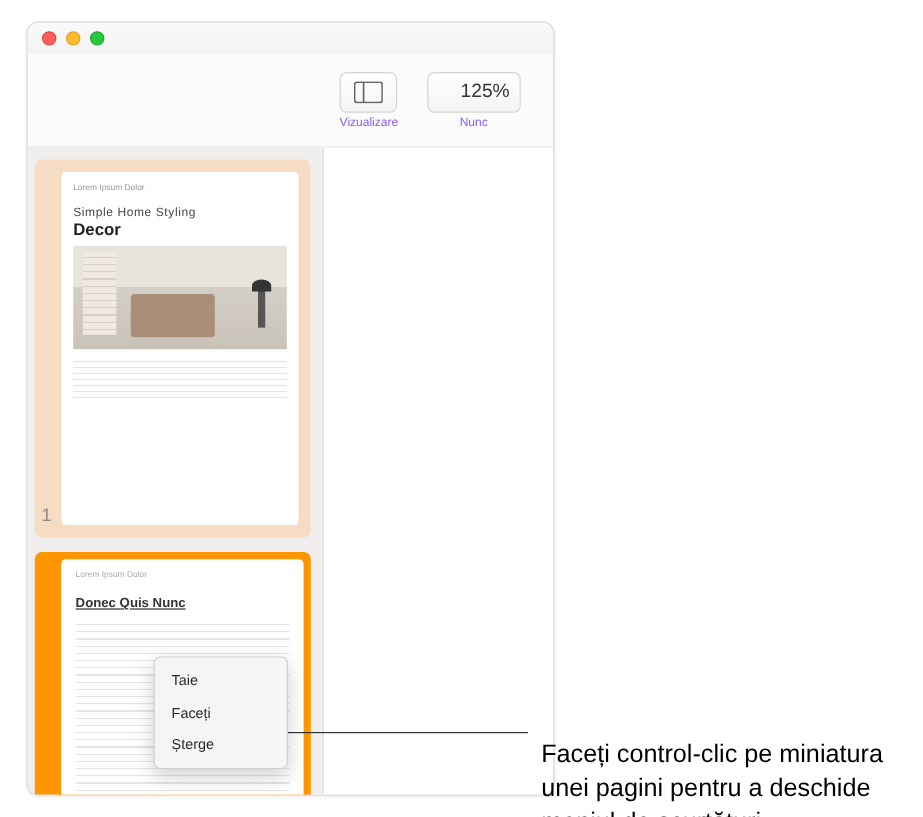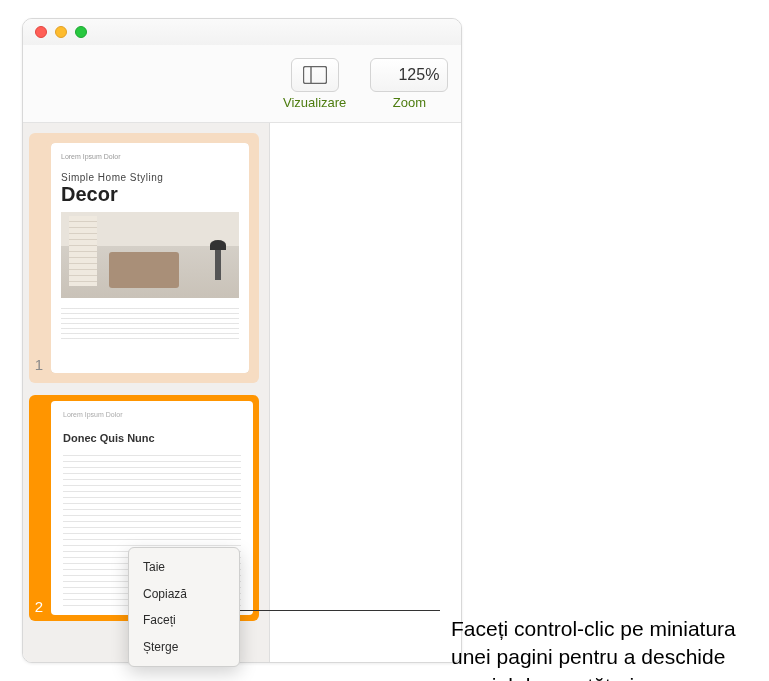--- a/index.html
+++ b/index.html
@@ -49,21 +49,21 @@
       border: 1px solid #d4d4d4;
       border-radius: 6px;
       background: linear-gradient(#ffffff,#f4f4f4);
       display: flex;
       align-items: center;
       justify-content: center;
       color: #555;
     }
     .tool-btn.view { width: 48px; }
     .tool-btn.zoom { width: 78px; padding: 0 8px; font-size: 16px; color:#333; justify-content: flex-end; align-items: center;}
-    .tool-label { font-size: 13px; color: #4d7c0f; }
+    .tool-label { font-size: 10px; color: #8b5cf6; }
     .content-row { display: flex; height: calc(100% - 104px); }
     .sidebar {
       width: 247px;
       background: #f1efed;
       border-right: 1px solid #dedede;
       padding: 10px 10px 10px 6px;
     }
     .main-area { flex: 1; background: #ffffff; }
     .thumb-row { display: flex; align-items: flex-end; margin-bottom: 12px; }
     .thumb-num { width: 22px; text-align: right; padding-right: 8px; font-size: 15px; color: #7a7a7a; }
@@ -75,32 +75,32 @@
       position: relative;
       box-shadow: 0 1px 2px rgba(0,0,0,0.15);
     }
     .thumb-row.sel {
       background: #ff9500;
       border-radius: 6px;
       padding: 6px 6px 6px 0;
     }
     .thumb-row.sel .thumb-num { color: #fff; }
     .thumb-row.sel .thumb { box-shadow: 0 0 0 3px #ff9500; }
-    .thumb1 { height: 230px; }
+    .thumb1 { height: 295px; }
     .thumb1 {
       background:#fff;
       border-radius:4px;
       outline: 5px solid #f6dcc2;
       outline-offset: 0;
     }
     .thumb-row.first { background:#f6dcc2; border-radius:6px; padding:10px 10px 10px 0;}
     .thumb-row.first .thumb-num { color:#8a8a8a; }
     .t1-small { font-size: 7px; color:#999; margin-bottom:12px;}
     .t1-h1 { font-size: 10px; color:#444; letter-spacing:0.5px;}
-    .t1-h2 { font-size: 20px; font-weight:800; color:#222; margin-bottom:6px;}
+    .t1-h2 { font-size: 14px; font-weight:800; color:#222; margin-bottom:6px;}
     .t1-img {
       width: 100%;
       height: 86px;
       margin-top: 4px;
       margin-bottom: 6px;
       background:
         linear-gradient(to bottom, #e8e3db 0%, #e8e3db 40%, #d4cfc7 40%, #c9c2b8 100%);
       position: relative;
       overflow: hidden;
     }
@@ -110,21 +110,21 @@
     }
     .t1-img::after {
       content:""; position:absolute; left:8px; top:4px; width:28px; height:70px;
       background: repeating-linear-gradient(#efe9df 0 5px, #d8d0c4 5px 6px);
     }
     .t1-img .lamp { position:absolute; right:18px; bottom:18px; width:6px; height:32px; background:#555;}
     .t1-img .lamp::before{content:"";position:absolute;top:-8px;left:-5px;width:16px;height:10px;background:#333;border-radius:50% 50% 0 0;}
     .t1-para { height:36px; background: repeating-linear-gradient(#fff 0 4px, #cfcfcf 4px 5px); opacity:0.55;}
     .thumb2 { height: 214px; padding:10px 12px;}
     .t2-small { font-size:7px; color:#aaa; margin-bottom:14px;}
-    .t2-h { font-size:11px; font-weight:600; color:#333; margin-bottom:6px;}
+    .t2-h { font-size:11px; font-weight:600; color:#333; margin-bottom:6px;text-decoration:underline;}
     .t2-para { height:160px; background: repeating-linear-gradient(#fff 0 5px, #d4d4d4 5px 6px); opacity:0.6; border-radius:1px;}
     .context-menu {
       position: absolute;
       left: 128px;
       top: 547px;
       width: 112px;
       background: #f6f5f3;
       border: 1px solid #cfcfce;
       border-radius: 6px;
       box-shadow: 0 6px 18px rgba(0,0,0,0.18);
@@ -174,21 +174,21 @@
           <rect x="0.5" y="0.5" width="23" height="17" rx="2" fill="none" stroke="#666" stroke-width="1.4"></rect>
           <line x1="8" y1="0.5" x2="8" y2="17.5" stroke="#666" stroke-width="1.4"></line>
         </svg>
       </div>
       <div class="tool-label">Vizualizare</div>
     </div>
     <div class="tool-group">
       <div class="tool-btn zoom">
         <span>125%</span>
       </div>
-      <div class="tool-label">Zoom</div>
+      <div class="tool-label">Nunc</div>
     </div>
   </div>
 
   <div class="content-row">
     <div class="sidebar">
 
       <div class="thumb-row first">
         <div class="thumb-num">1</div>
         <div class="thumb thumb1">
           <div class="t1-small">Lorem Ipsum Dolor</div>
@@ -210,20 +210,19 @@
         </div>
       </div>
 
     </div>
     <div class="main-area"></div>
   </div>
 </div>
 
 <div class="context-menu">
   <div class="item">Taie</div>
-  <div class="item">Copiază</div>
   <div class="item">Faceți</div>
   <div class="item">Șterge</div>
 
 </div>
 
 <div class="callout-line"></div>
 <div class="callout-text">Faceți control-clic pe miniatura unei pagini pentru a deschide meniul de scurtături.</div>
 
 </body></html>

